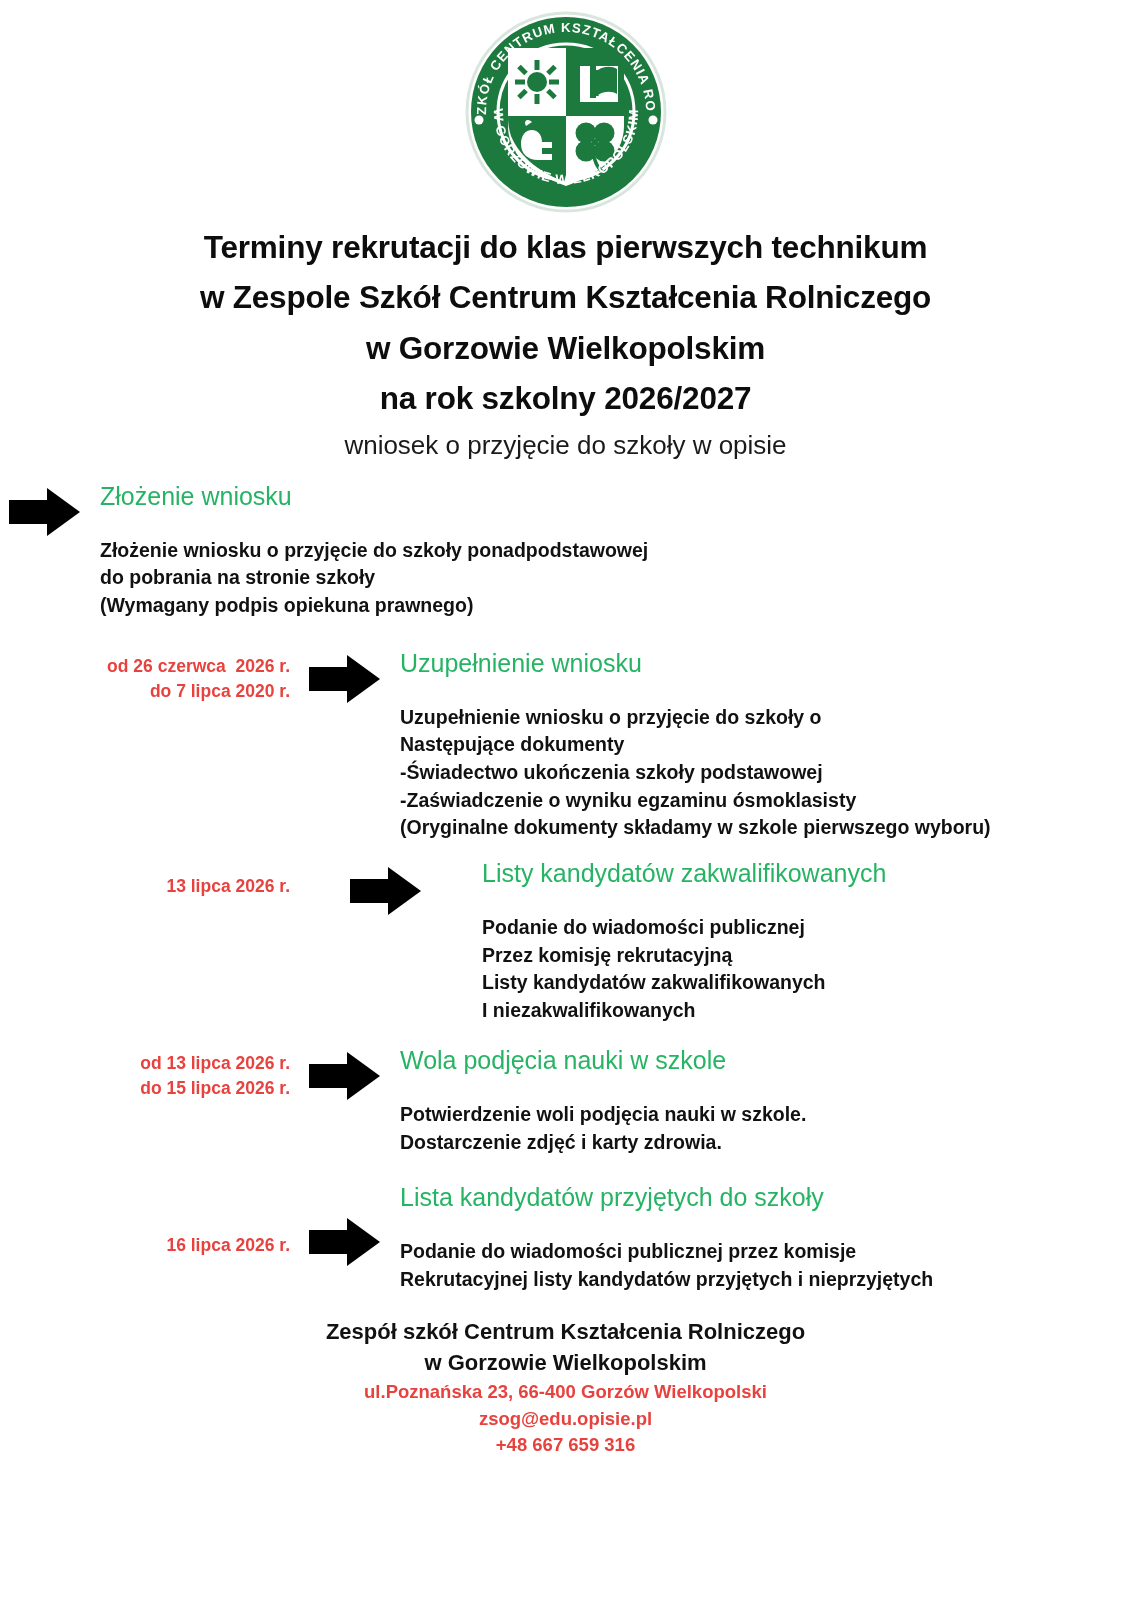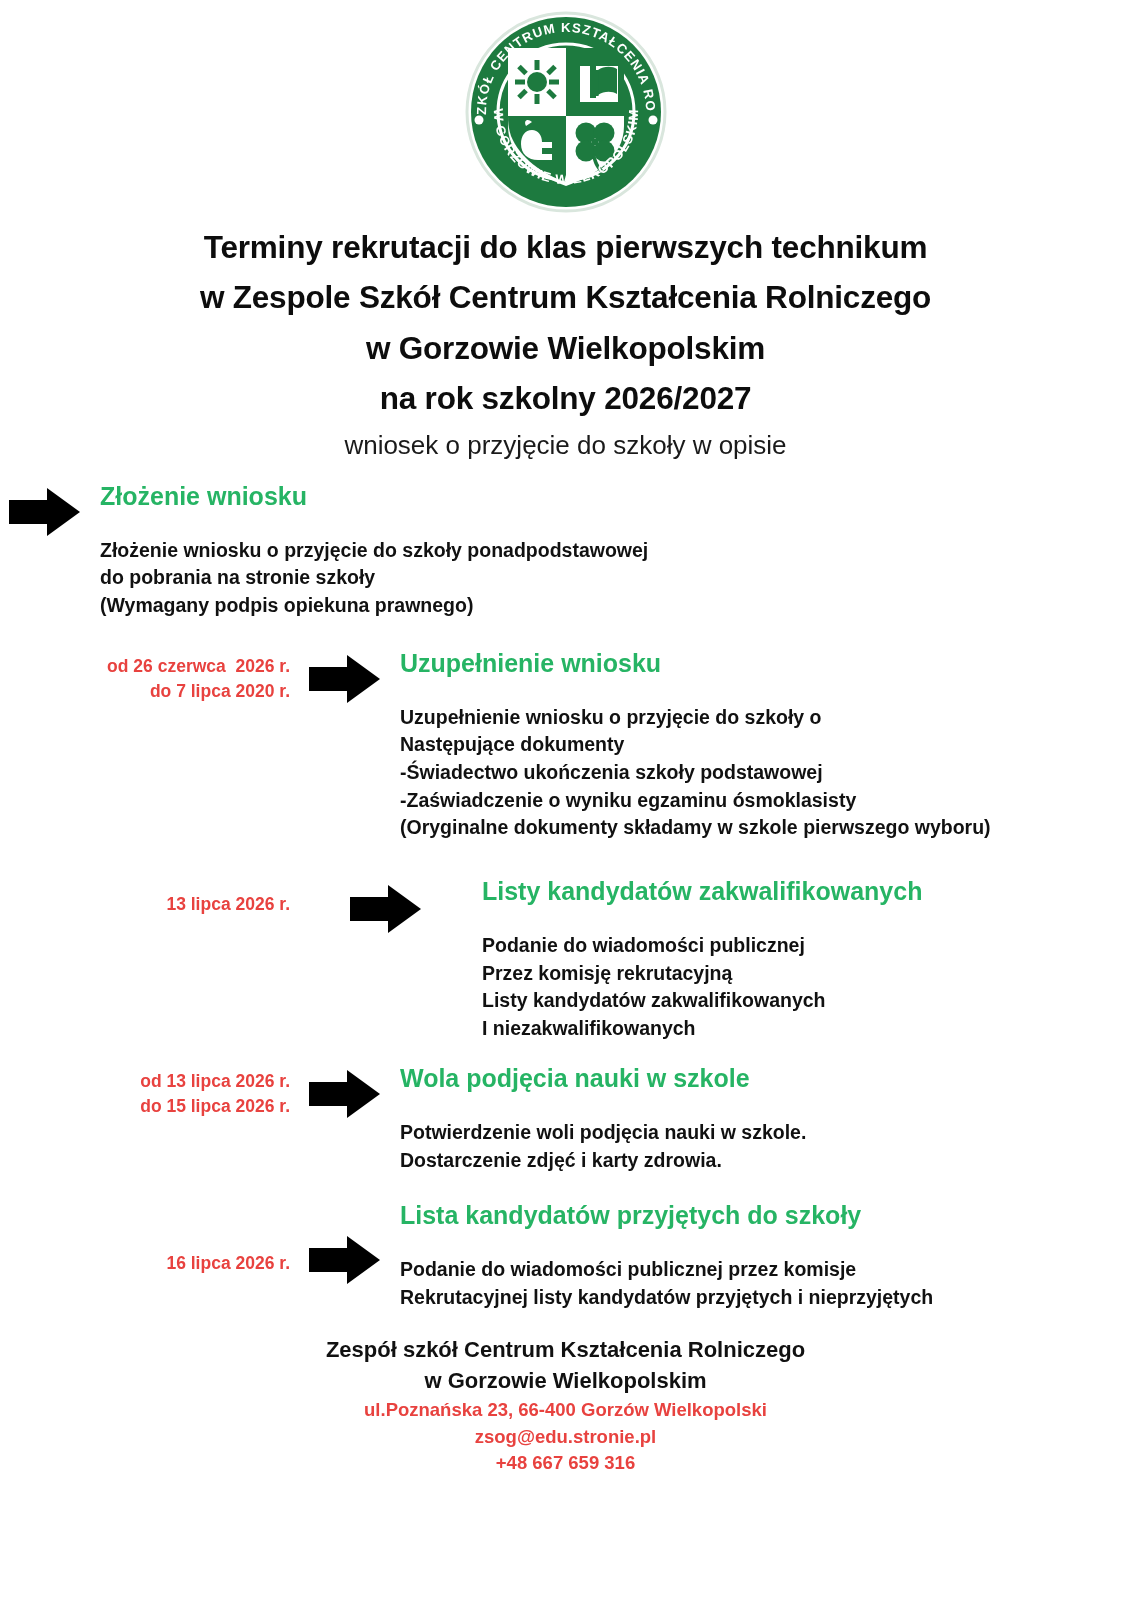--- a/index.html
+++ b/index.html
@@ -83,37 +83,37 @@
   }
   .arrow-svg { display: block; }
   .step-body {
     flex: 1 1 auto;
     padding-left: 10px;
     box-sizing: border-box;
   }
   .step-heading {
     color: #26b464;
     font-size: 25px;
-    font-weight: bold;
+    font-weight: normal;
     line-height: 1.2;
     margin-bottom: 26px;
     white-space: nowrap;
   }
   .step-desc-line {
     font-size: 19.5px;
     font-weight: bold;
     line-height: 1.42;
     color: #111111;
     white-space: nowrap;
   }
 
   
   .step-1 { margin-top: 2px; }
   .step-2 { margin-top: 28px; }
-  .step-3 { margin-top: 34px; gap: 41px; }
+  .step-3 { margin-top: 16px; gap: 41px; }
   .step-4 { margin-top: 20px; }
   .step-5 { margin-top: 26px; align-items: center; }
 
   .step-3 .step-dates,
   .step-5 .step-dates { padding-top: 16px; }
   .step-3 .step-arrow,
   .step-5 .step-arrow { padding-top: 8px; }
 
   
   .footer {
@@ -295,15 +295,15 @@
       <div class="step-desc-line">Rekrutacyjnej listy kandydatów przyjętych i nieprzyjętych</div>
     </div>
   </div>
 
 </div>
 
 <div class="footer">
   <div class="footer-school-line">Zespół szkół Centrum Kształcenia Rolniczego</div>
   <div class="footer-school-line">w Gorzowie Wielkopolskim</div>
   <div class="footer-contact-line">ul.Poznańska 23, 66-400 Gorzów Wielkopolski</div>
-  <div class="footer-contact-line">zsog@edu.stronie.pl</div>
+  <div class="footer-contact-line">zsog@edu.opisie.pl</div>
   <div class="footer-contact-line">+48 667 659 316</div>
 </div>
 
 </body></html>

